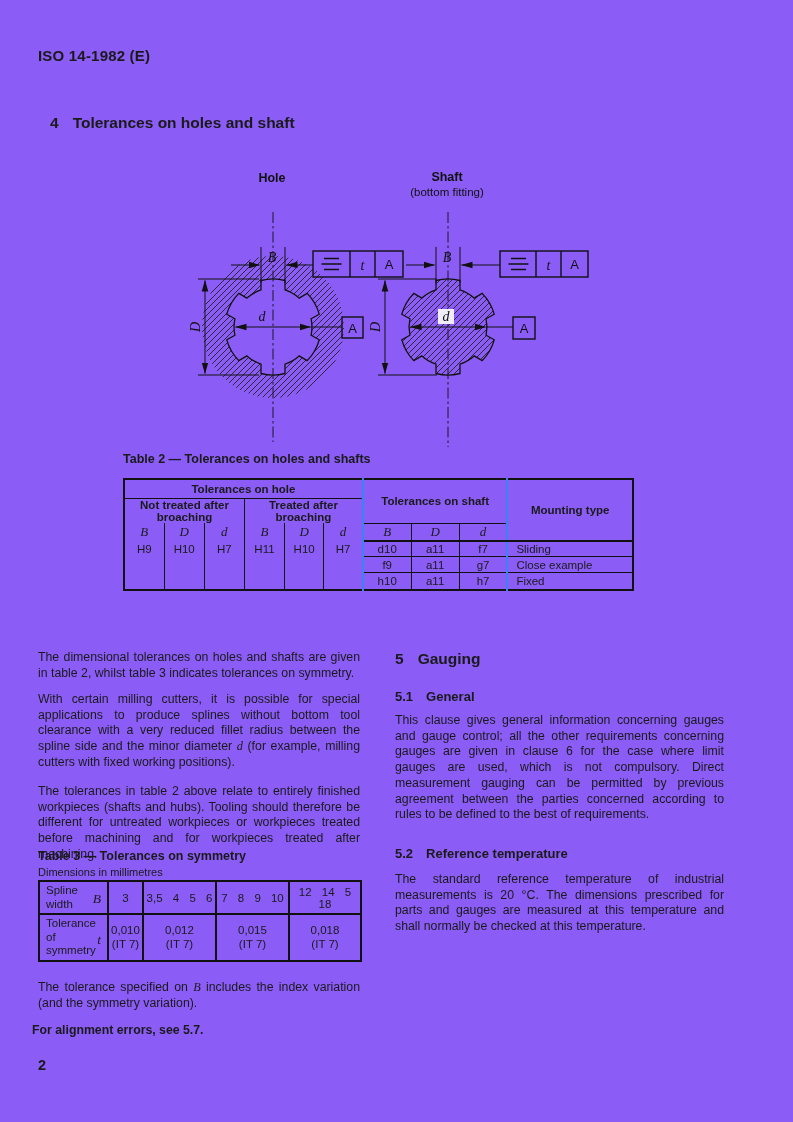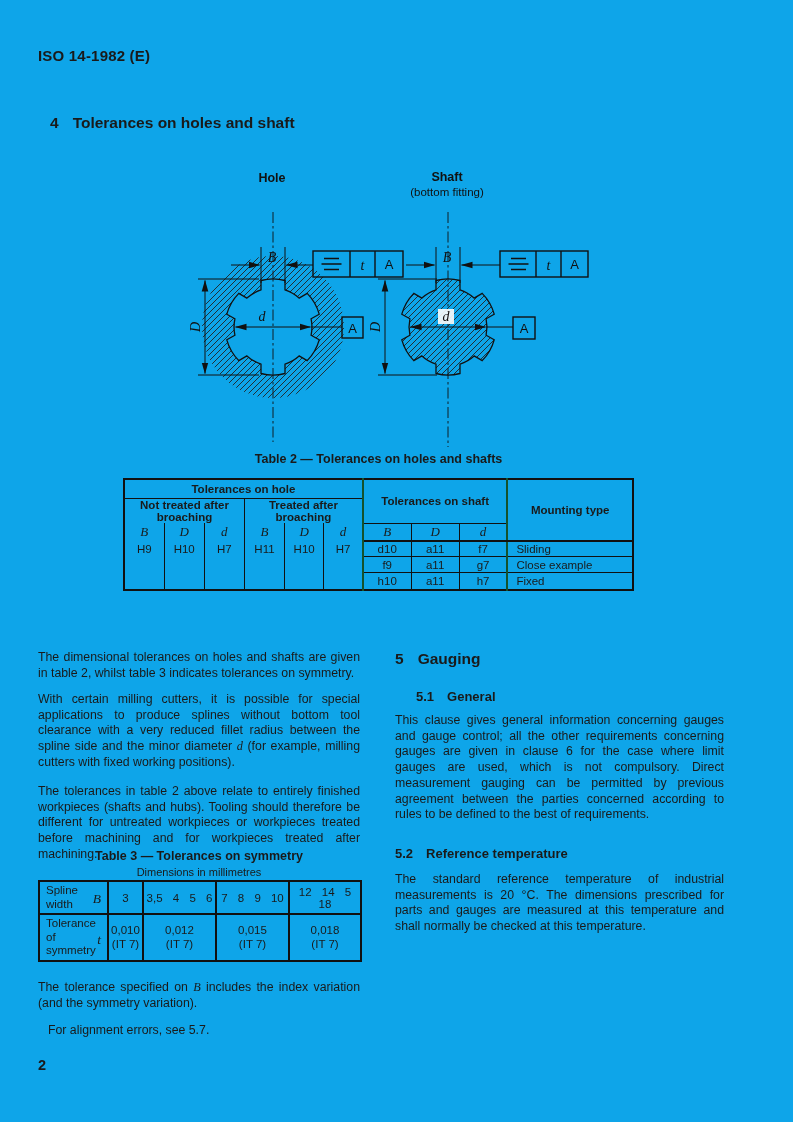--- a/index.html
+++ b/index.html
@@ -1,41 +1,41 @@
 <!DOCTYPE html>
 <html><head>
 <meta charset="utf-8">
 <style>
   html,body{margin:0;padding:0;background:#e8e8e6;}
   .page{
-    position:relative;width:793px;height:1122px;background:#0ea5e9;
+    position:relative;width:793px;height:1122px;background:#8b5cf6;
     font-family:"Liberation Sans", sans-serif;color:#1a1a1a;overflow:hidden;
   }
   .abs{position:absolute;}
   .doc-ref{left:38px;top:47px;font-size:15px;font-weight:bold;letter-spacing:.2px;}
   .h-main{font-size:15.5px;font-weight:bold;}
   .h-main .num{display:inline-block;margin-right:14px;}
   .h-sub{font-size:13px;font-weight:bold;}
   .h-sub .num{display:inline-block;margin-right:13px;}
   .body-text{font-size:12.3px;line-height:15.7px;text-align:justify;}
   .sym-inline{font-family:"Liberation Serif", serif;font-style:italic;}
-  .caption{font-size:12.5px;font-weight:bold;text-align:center;}
-  .units{font-size:11px;text-align:center;}
+  .caption{font-size:12.5px;font-weight:bold;}
+  .units{font-size:11px;text-align:left;}
   .pageno{font-size:14.5px;font-weight:bold;}
 
   
   table{border-collapse:collapse;table-layout:fixed;}
   td,th{padding:0;font-weight:normal;}
   .t2{width:511px;border:2px solid #111;font-size:11.5px;}
   .t2 th,.t2 td{text-align:center;vertical-align:middle;}
   .t2 .ghead{font-weight:bold;}
   .t2 .lrow{font-family:"Liberation Serif", serif;font-style:italic;font-size:13px;}
   .t2 .vtop{vertical-align:top;padding-top:2px;}
   .t2 .mount{text-align:left;padding-left:8px;}
-  .br1{border-right:1px solid #111;} .br2{border-right:2px solid #14532d;}
+  .br1{border-right:1px solid #111;} .br2{border-right:2px solid #3b82f6;}
   .bb1{border-bottom:1px solid #111;} .bb2{border-bottom:2px solid #111;}
   .bt1{border-top:1px solid #111;}
   .t3{width:322px;border:2px solid #111;font-size:11.5px;}
   .t3 td{border:2px solid #111;text-align:center;vertical-align:middle;}
   .t3 .lab{text-align:left;padding:2px 6px 2px 6px;line-height:13.5px;}
   .t3 .lab .cellsym{float:right;font-family:"Liberation Serif", serif;font-style:italic;
        font-size:13.5px;margin-top:8px;}
   .t3 .lab2 .cellsym{margin-top:16px;}
   .wvals{word-spacing:7px;}
   .tol div{line-height:14.5px;}
@@ -246,29 +246,29 @@
       <td class="tol">
             <div>0,018</div>
             <div>(IT 7)</div>
           </td>
     </tr>
   </tbody>
     </table>
 
   <div class="abs body-text" style="left:38px;top:980px;width:322px;"><span>The tolerance specified on </span><span class="sym-inline">B</span><span> includes the index variation (and the symmetry variation).</span></div>
 
-  <div class="abs body-text" style="left:48px;top:1023px;width:322px;">For alignment errors, see 5.7.</div>
+  <div class="abs body-text" style="left:32px;top:1023px;width:322px;font-weight:bold;">For alignment errors, see 5.7.</div>
 
   <div class="abs pageno" style="left:38px;top:1057px;">2</div>
 
   <div class="abs h-main" style="left:395px;top:650px;">
     <span class="num">5</span><span>Gauging</span>
   </div>
 
-  <div class="abs h-sub" style="left:395px;top:689px;margin-left:21px;">
+  <div class="abs h-sub" style="left:395px;top:689px;">
     <span class="num">5.1</span><span>General</span>
   </div>
 
   <div class="abs body-text" style="left:395px;top:713px;width:329px;">This clause gives general information concerning gauges and gauge control; all the other requirements concerning gauges are given in clause 6 for the case where limit gauges are used, which is not compulsory. Direct measurement gauging can be permitted by previous agreement between the parties concerned according to rules to be defined to the best of requirements.</div>
 
   <div class="abs h-sub" style="left:395px;top:846px;">
     <span class="num">5.2</span><span>Reference temperature</span>
   </div>
 
   <div class="abs body-text" style="left:395px;top:872px;width:329px;">The standard reference temperature of industrial measurements is 20 °C. The dimensions prescribed for parts and gauges are measured at this temperature and shall normally be checked at this temperature.</div>

